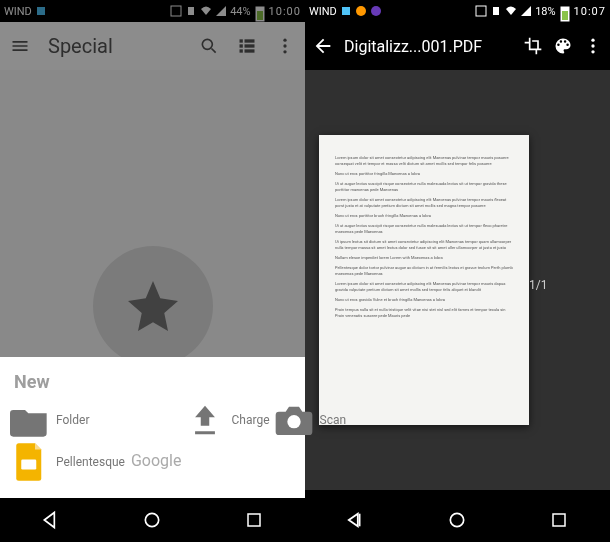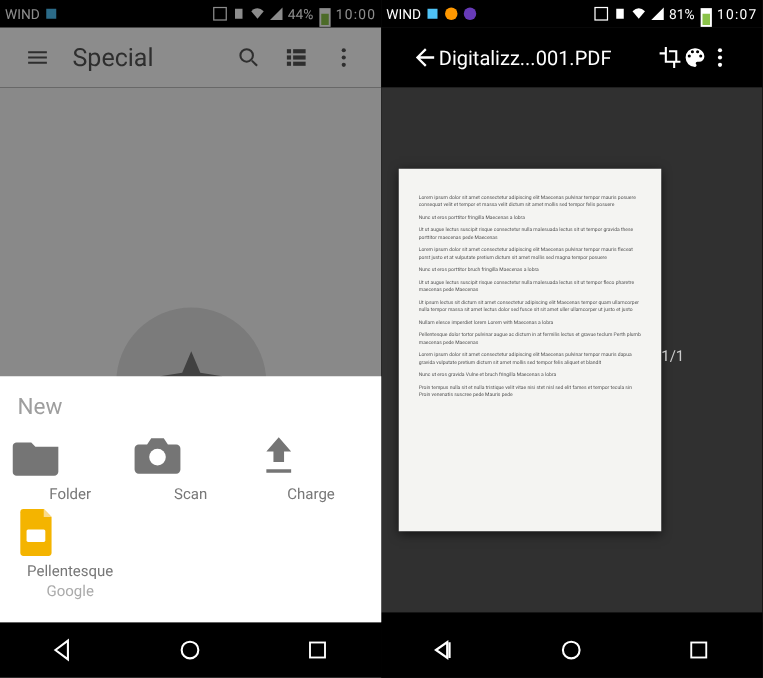--- a/index.html
+++ b/index.html
@@ -9,40 +9,40 @@
 .phone.right{width:305px;flex:0 0 305px}
 
 
 .status{height:22px;background:#000;color:#fff;display:flex;align-items:center;font-size:11px;padding:0 4px;justify-content:space-between}
 .status .l,.status .r{display:flex;align-items:center;gap:3px}
 .status .clock{font-size:11px;letter-spacing:1px}
 .sicon{display:inline-block;width:12px;height:12px}
 
 
 .dim{position:absolute;inset:0;background:rgba(0,0,0,0.45);pointer-events:none;z-index:2}
-.left .appbar{height:48px;background:#fff;display:flex;align-items:center;padding:0 20px;gap:18px;color:#555}
+.left .appbar{height:48px;background:#fff;display:flex;align-items:center;padding:0 10px;gap:18px;color:#555}
 .left .appbar .title{flex:1;font-size:20px;color:#555}
 .left .body{flex:1;background:#fafafa;display:flex;align-items:center;justify-content:center}
 .starcirc{width:120px;height:120px;border-radius:50%;background:#e0e0e0;display:flex;align-items:center;justify-content:center}
 
 
 .sheet{position:absolute;left:0;right:0;bottom:44px;background:#fff;z-index:3;padding:14px 10px 18px}
-.sheet h3{color:#9e9e9e;font-weight:400;font-size:18px;margin-bottom:10px;padding-left:4px}
+.sheet h3{color:#9e9e9e;font-weight:700;font-size:18px;margin-bottom:10px;padding-left:4px}
 .grid{display:grid;grid-template-columns:repeat(3,1fr);gap:6px 4px;text-align:center}
-.cell{display:flex;flex-direction:column;gap:6px;color:#777;font-size:12px}
+.cell{display:flex;flex-direction:row;align-items:center;gap:6px;color:#777;font-size:12px}
 .cell .ic{width:40px;height:36px;display:flex;align-items:center;justify-content:center}
-.cell .lbl2{font-size:12px;color:#aaa;margin-top:-4px}
+.cell .lbl2{font-size:16px;color:#aaa;margin-top:-4px}
 
 
 .nav{height:44px;background:#000;display:flex;align-items:center;justify-content:space-around;position:absolute;bottom:0;left:0;right:0;z-index:4}
 .nav .nb{width:22px;height:22px;display:flex;align-items:center;justify-content:center}
 
 
 .right{background:#212121}
-.right .appbar{height:48px;background:#000;color:#fff;display:flex;align-items:center;padding:0 24px;gap:0}
+.right .appbar{height:48px;background:#000;color:#fff;display:flex;align-items:center;padding:0 7px;gap:10px}
 .right .appbar .title{flex:1;font-size:16px;white-space:nowrap;overflow:hidden}
 .viewer{flex:1;background:#303030;display:flex;flex-direction:row;align-items:center;padding:14px}
 .page{width:210px;height:290px;background:#f4f4f2;box-shadow:0 2px 8px rgba(0,0,0,.6);padding:20px 16px;font-size:4px;color:#555;line-height:1.5}
 .page p{margin-bottom:4px}
 .pagenum{color:#ccc;font-size:12px;margin-top:10px}
 .actions{height:52px;background:#000;display:flex;align-items:center;justify-content:space-around}
 .actions .ab{width:26px;height:26px;display:flex;align-items:center;justify-content:center}
 
 svg{display:block}
 </style>
@@ -139,34 +139,34 @@
       <div class="cell">
         <div class="ic">
             <svg width="42" height="34" viewBox="0 0 24 20">
               <path fill="#757575" d="M2 4h7l2 2h11v12a2 2 0 0 1-2 2H2a2 2 0 0 1-2-2V6a2 2 0 0 1 2-2z"></path>
             </svg>
           </div>
         <span>Folder</span>
       </div>
       <div class="cell">
         <div class="ic">
+            <svg width="34" height="34" viewBox="0 0 24 24">
+              <path fill="#757575" d="M12 2l7 8h-4v6h-6v-6H5z M5 20h14v2H5z"></path>
+            </svg>
+          </div>
+        <span>Charge</span>
+      </div>
+      <div class="cell">
+        <div class="ic">
             <svg width="42" height="34" viewBox="0 0 24 20">
               <path fill="#757575" d="M3 5h4l2-3h6l2 3h4a2 2 0 0 1 2 2v10a2 2 0 0 1-2 2H3a2 2 0 0 1-2-2V7a2 2 0 0 1 2-2z"></path>
               <circle cx="12" cy="11" r="4" fill="#fff"></circle>
             </svg>
           </div>
         <span>Scan</span>
-      </div>
-      <div class="cell">
-        <div class="ic">
-            <svg width="34" height="34" viewBox="0 0 24 24">
-              <path fill="#757575" d="M12 2l7 8h-4v6h-6v-6H5z M5 20h14v2H5z"></path>
-            </svg>
-          </div>
-        <span>Charge</span>
       </div>
       <div class="cell">
         <div class="ic">
             <svg width="30" height="38" viewBox="0 0 24 30">
               <path fill="#f4b400" d="M3 0h13l5 5v23a2 2 0 0 1-2 2H3a2 2 0 0 1-2-2V2a2 2 0 0 1 2-2z"></path>
               <path fill="#fadb8d" d="M16 0l5 5h-5z"></path>
               <rect x="5" y="13" width="12" height="8" fill="#fff" rx="1"></rect>
             </svg>
           </div>
         <span>Pellentesque</span>
@@ -228,21 +228,21 @@
       <span class="sicon">
           <svg viewBox="0 0 12 12">
             <path d="M1 4 Q6 -1 11 4 L6 10 Z" fill="#fff"></path>
           </svg>
         </span>
       <span class="sicon">
           <svg viewBox="0 0 12 12">
             <path d="M1 11 L11 11 L11 1 Z" fill="#fff"></path>
           </svg>
         </span>
-      <span>81%</span>
+      <span>18%</span>
       <span class="sicon">
           <svg viewBox="0 0 8 12">
             <rect x="1" y="1" width="6" height="10" fill="#fff"></rect>
             <rect x="2" y="4" width="4" height="6" fill="#8bc34a"></rect>
           </svg>
         </span>
       <span class="clock">10:07</span>
     </div>
   </div>
 

